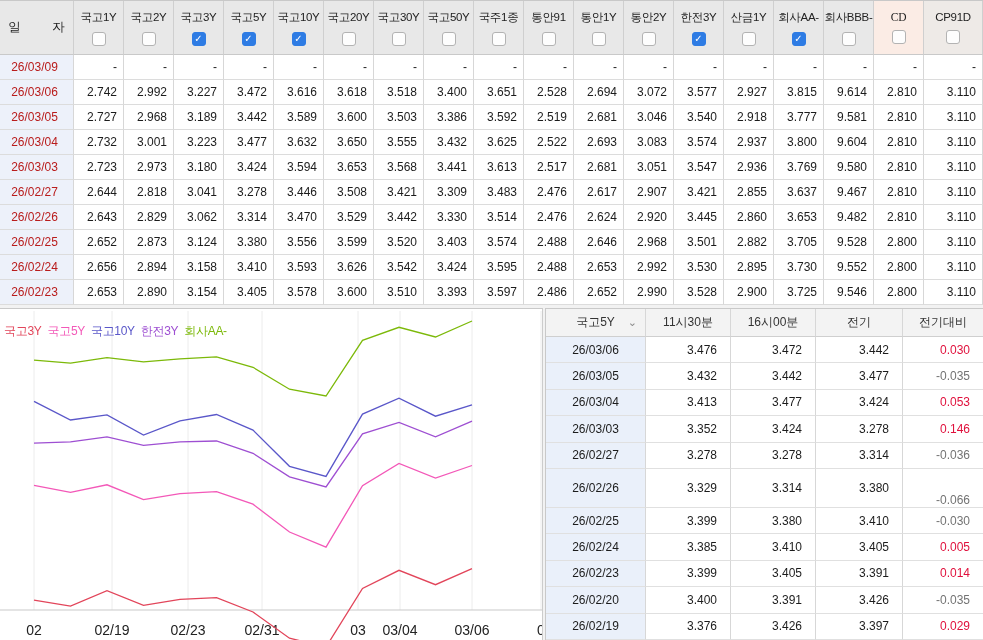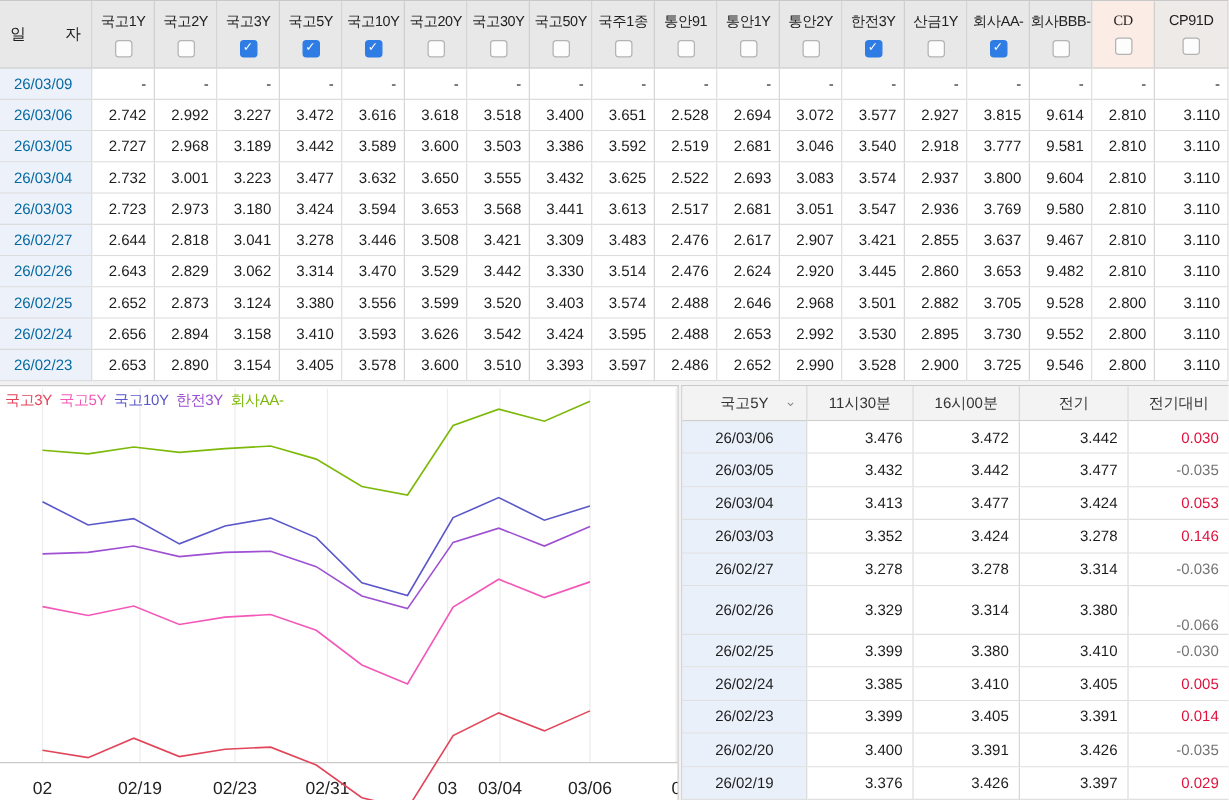--- a/index.html
+++ b/index.html
@@ -15,40 +15,40 @@
   .tt-header .tt-cell { background:#e8e8e8; border-right:1px solid #cfcfcf; border-bottom:1px solid #c9c9c9;
              height:54px; display:flex; flex-direction:column; align-items:center; justify-content:center; gap:7px; }
   .tt-header .tint-pink { background:#fbece5;font-family:Liberation Serif, serif; }
   .tt-header .tint-warm { background:#eeeae7; }
   .tt-head-label { font-size:11.5px; letter-spacing:-0.3px; color:#222; }
   .tt-datehead { letter-spacing:14px; text-indent:14px; font-size:12.5px; }
   .cbx { width:14px; height:14px; border-radius:3px; background:#fdfdfd; border:1px solid #b3b3b3;
          display:flex; align-items:center; justify-content:center; font-size:10px; line-height:1; color:#fff; cursor:pointer; }
   .cbx.checked { background:#2e7ce4; border-color:#2e7ce4; }
   .tt-body .tt-cell { height:25px; line-height:24px; background:#fff; text-align:right; padding-right:6px; }
-  .tt-body .tt-date { background:#edf1fa; text-align:center; padding-right:4px; color:#0369a1; }
+  .tt-body .tt-date { background:#edf1fa; text-align:center; padding-right:4px; color:#b91c1c; }
 
   
   #chart-panel { position:absolute; left:0; top:308px; width:543px; height:332px; background:#fff;
                  border-top:1px solid #c9c9c9; border-right:1px solid #cccccc; overflow:hidden; }
-  #chart-legend { position:absolute; left:4px; top:3px; z-index:3; font-size:12px; letter-spacing:-0.3px; }
+  #chart-legend { position:absolute; left:4px; top:14px; z-index:3; font-size:12px; letter-spacing:-0.3px; }
   .legend-item { margin-right:6px; }
   #chart-svg { position:absolute; left:0; top:0; z-index:2; pointer-events:none; }
   .x-label { position:absolute; top:313px; transform:translateX(-50%); font-size:14px; color:#222; z-index:1; white-space:nowrap; }
 
   
   #detail-table { position:absolute; left:545px; top:308px; width:438px; height:332px; background:#fff;
                   border-top:1px solid #c9c9c9; border-left:1px solid #c9c9c9; }
   .dt-row { display:grid; grid-template-columns: 100px 85px 85px 87px 1fr; }
   .dt-cell { border-right:1px solid #d7d7d7; border-bottom:1px solid #e0e0e0; font-size:12px; color:#1c1c1c; overflow:hidden; white-space:nowrap; }
   #dt-header .dt-cell { background:#f3f3f3; border-bottom:1px solid #cfcfcf; height:28px; line-height:27px; text-align:center; color:#333; }
   #dt-selector { position:relative; cursor:pointer; }
   #dt-selector .chev { position:absolute; right:8px; top:0; color:#8a8a8a; font-size:11px; }
   #dt-body { display:grid; grid-template-rows: repeat(11, 1fr); height:303px; }
-  #dt-body .dt-cell { display:flex; align-items:center; justify-content:flex-end; padding-right:8px; background:#fff; }
+  #dt-body .dt-cell { display:flex; align-items:center; justify-content:flex-end; padding-right:13px; background:#fff; }
   #dt-body .dt-date { background:#eaf0fa; justify-content:center; padding-right:0; }
   .diff-pos { color:#e0103c; }
   .diff-neg { color:#737373; }
 </style>
 </head>
 <body>
 
 <div id="app">
 
   <div id="top-table">

